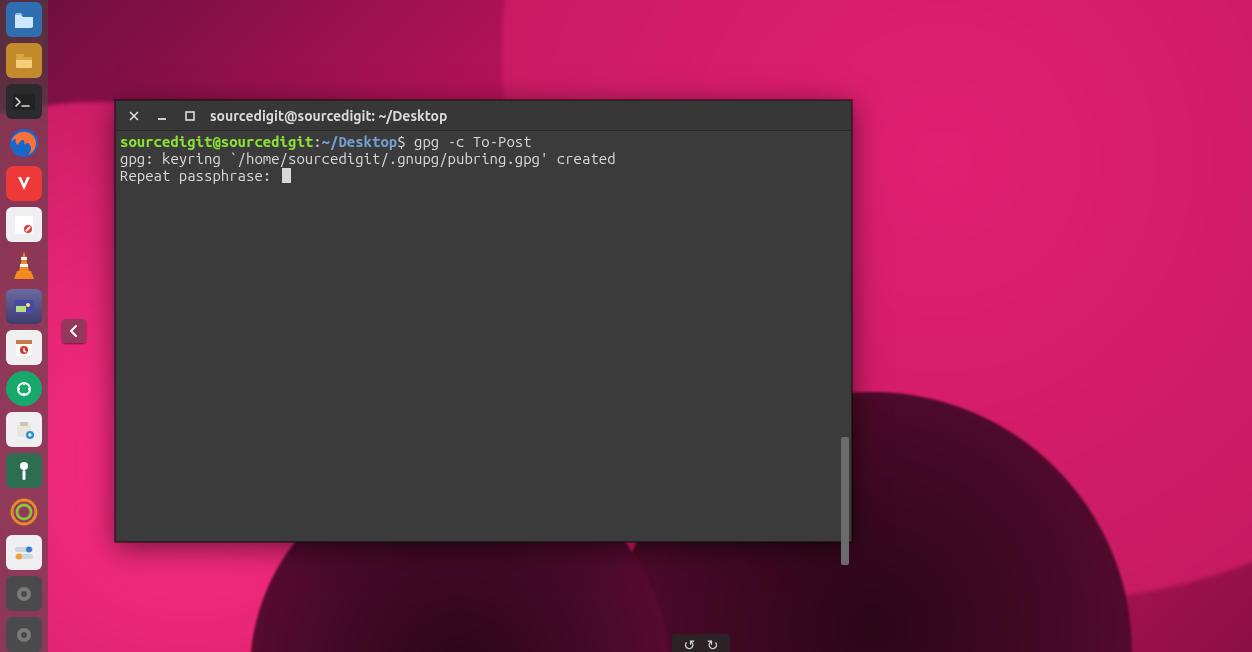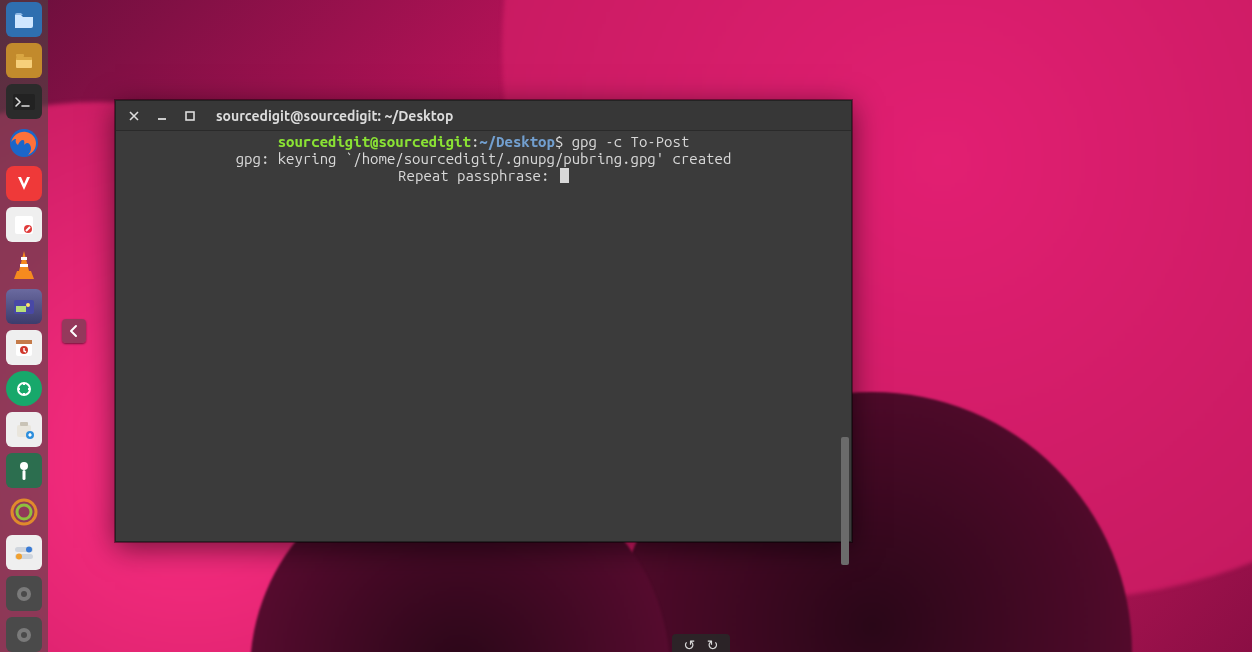--- a/index.html
+++ b/index.html
@@ -66,26 +66,25 @@
   .titlebar {
     height:30px; background:#373737;
     display:flex; align-items:center; gap:12px; padding:0 10px;
     color:#dcdcdc; font-size:14px; font-weight:600;
     font-family: "Ubuntu","Liberation Sans",sans-serif;
     border-bottom:1px solid #2a2a2a;
   }
   .win-btn { width:16px; height:16px; display:flex; align-items:center; justify-content:center;
              color:#dcdcdc; cursor:pointer; }
   .win-btn svg{display:block;}
-  .titlebar .title { margin-left:6px;text-align:right; }
+  .titlebar .title { margin-left:0;text-align:right; }
   .term-body {
     flex:1; position:relative; padding:2px 4px 4px 4px;
     font-size:15px; line-height:17px; color:#d8d8d8;
     white-space:pre;
-    text-align:center;
   }
   .prompt .user { color:#8ae234; font-weight:600; }
   .prompt .colon{ color:#d8d8d8; }
   .prompt .path { color:#729fcf; font-weight:600; }
   .prompt .sym  { color:#d8d8d8; }
   .cmd { color:#d8d8d8; }
   .cursor {
     display:inline-block; width:9px; height:15px;
     background:#d8d8d8; vertical-align:-2px; margin-left:2px;
   }

